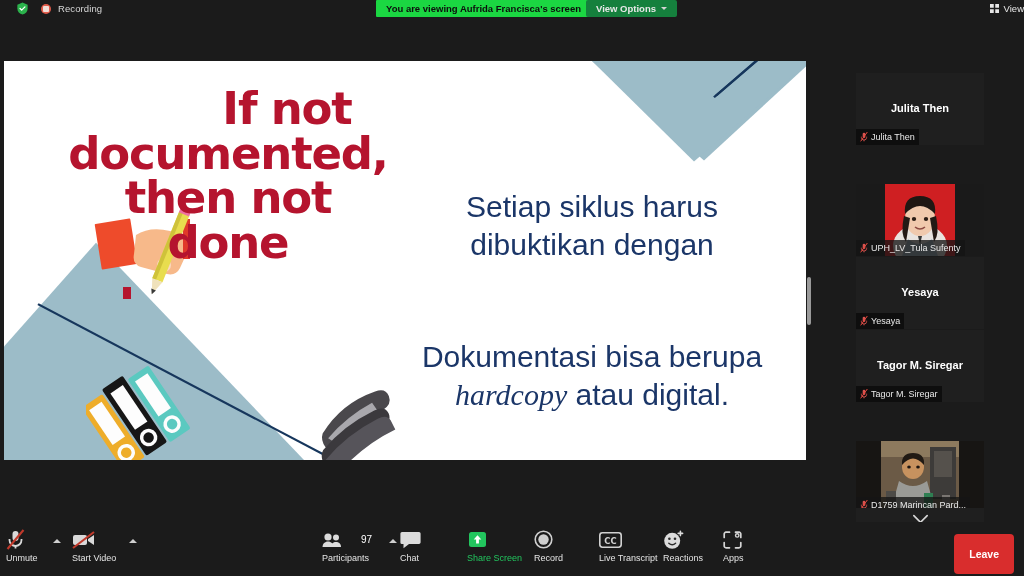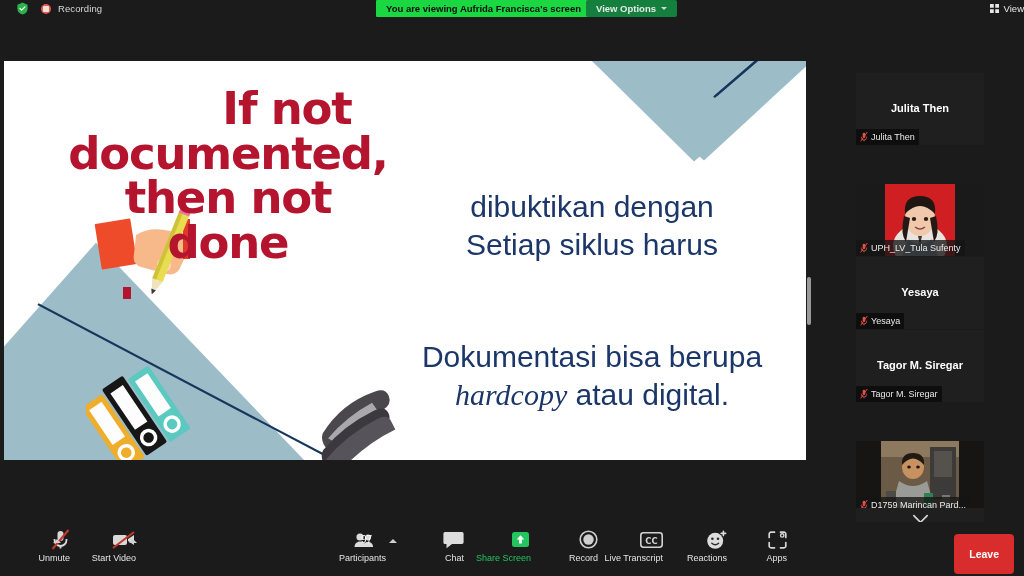--- a/index.html
+++ b/index.html
@@ -122,21 +122,21 @@
   }
   .chev-more svg { width: 17px; height: 10px; display:block; }
 
   
   .toolbar {
     position: absolute; left: 0; bottom: 0; width: 1024px; height: 54px;
     background: #1b1b1b;
   }
   .tb-item {
     position: absolute; top: 7px; width: 64px;
-    display: flex; flex-direction: column; align-items: flex-end; gap: 4px;
+    display: flex; flex-direction: column; align-items: flex-start; gap: 4px;
     color: #e4e4e4; font-size: 9px; text-align: center;
   }
   .tb-item .ico { height: 21px; display: flex; align-items: center; justify-content: center; }
   .tb-item .lbl { line-height: 1; white-space: nowrap; }
   .tb-item.green .lbl { color: #22c55e; }
   .tb-caret {
     position: absolute; top: 14px; width: 10px; height: 10px;
     display: flex; align-items: center; justify-content: center;
   }
   .caret-up { width:0;height:0;border-left:4px solid transparent;border-right:4px solid transparent;border-bottom:4.5px solid #cfcfcf;}
@@ -239,22 +239,22 @@
       </svg>
 
       <div class="hl-text">
         <div class="hl-l1">If not</div>
         <div class="hl-l2">documented,</div>
         <div class="hl-l3">then not</div>
         <div class="hl-l4">done</div>
       </div>
 
       <div class="body-text" id="para1">
+        <div>Setiap siklus harus</div>
         <div>dibuktikan dengan</div>
-        <div>Setiap siklus harus</div>
       </div>
 
       <div class="body-text" id="para2">
         <div>Dokumentasi bisa berupa</div>
         <div><span class="b-italic">hardcopy</span><span> atau digital.</span></div>
       </div>
 
     </div>
   </div>
 

